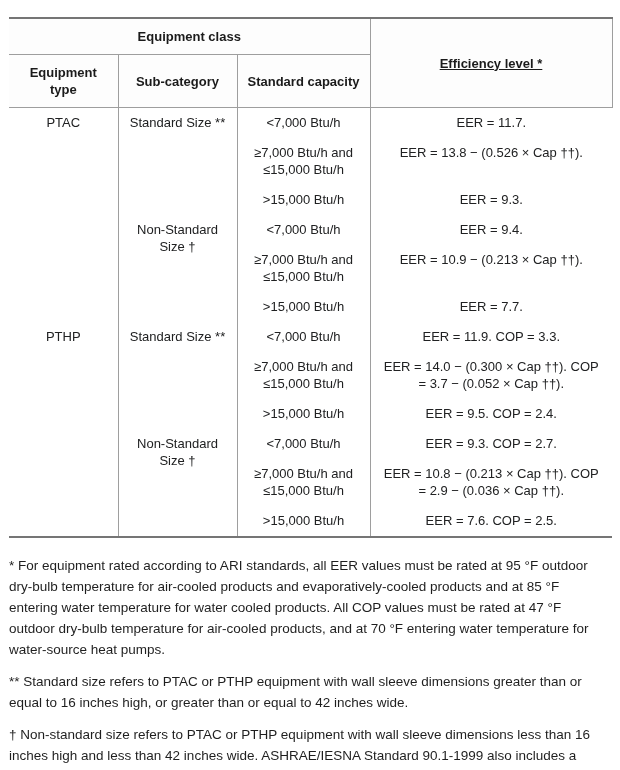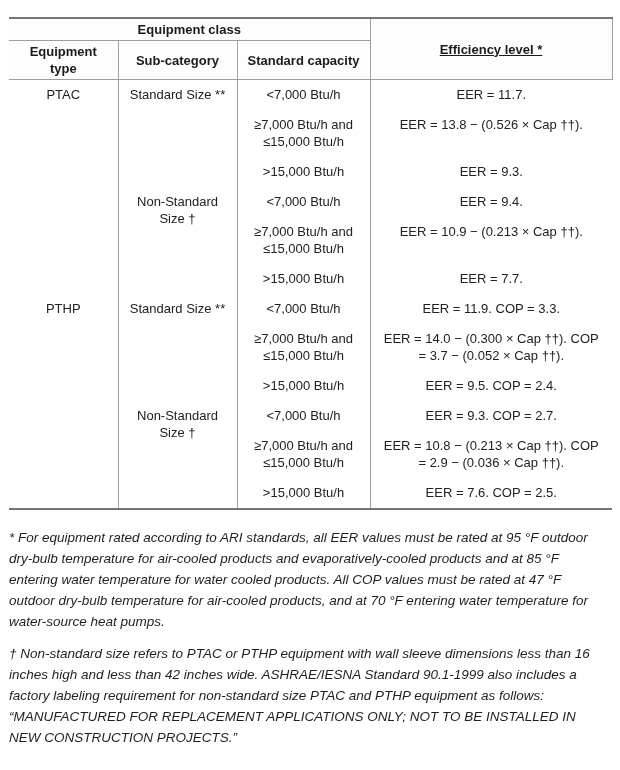--- a/index.html
+++ b/index.html
@@ -28,40 +28,39 @@
   col.c1{ width:109px; }
   col.c2{ width:119px; }
   col.c3{ width:133px; }
   col.c4{ width:242px; }
 
   thead th{
     font-weight:700;
     font-size:13px;
     color:#1b1b1b;
     vertical-align:middle;
-    padding:2px 8px;
+    padding:9px 8px;
     border-bottom:1px solid var(--border);
     border-left:1px solid var(--border);
     background:#fdfdfd;
   }
   thead tr th:first-child{ border-left:none; }
   thead th.hdr-efficiency{ border-right:1px solid var(--border);text-decoration:underline; }
 
   tbody td{
     vertical-align:top;
     text-align:center;
     padding:6px 10px 7px 10px;
     border-left:1px solid var(--border);
   }
   tbody td.c1{ border-left:none; }
 
   .footnotes{ margin-top:17px; padding-right:2px; }
   .footnotes p{
     margin:0 0 11px 0;
-    font-style:italic;
     font-size:13.5px;
     line-height:21px;
     color:#1f1f1f;
   }
   .footnotes p:last-child{ margin-bottom:0; }
 </style>
 </head>
 <body>
 
 <div class="page">
@@ -142,17 +141,18 @@
       <tr>
         <td class="c3">&gt;15,000 Btu/h</td>
         <td class="c4">EER = 7.6. COP = 2.5.</td>
       </tr>
 
     </tbody>
   </table>
 
   <div class="footnotes">
     <p>* For equipment rated according to ARI standards, all EER values must be rated at 95 °F outdoor dry-bulb temperature for air-cooled products and evaporatively-cooled products and at 85 °F entering water temperature for water cooled products. All COP values must be rated at 47 °F outdoor dry-bulb temperature for air-cooled products, and at 70 °F entering water temperature for water-source heat pumps.</p>
+    <p>** Standard size refers to PTAC or PTHP equipment with wall sleeve dimensions greater than or equal to 16 inches high, or greater than or equal to 42 inches wide.</p>
     <p>† Non-standard size refers to PTAC or PTHP equipment with wall sleeve dimensions less than 16 inches high and less than 42 inches wide. ASHRAE/IESNA Standard 90.1-1999 also includes a factory labeling requirement for non-standard size PTAC and PTHP equipment as follows: “MANUFACTURED FOR REPLACEMENT APPLICATIONS ONLY; NOT TO BE INSTALLED IN NEW CONSTRUCTION PROJECTS.”</p>
 
   </div>
 
 </div>
 
 </body></html>

